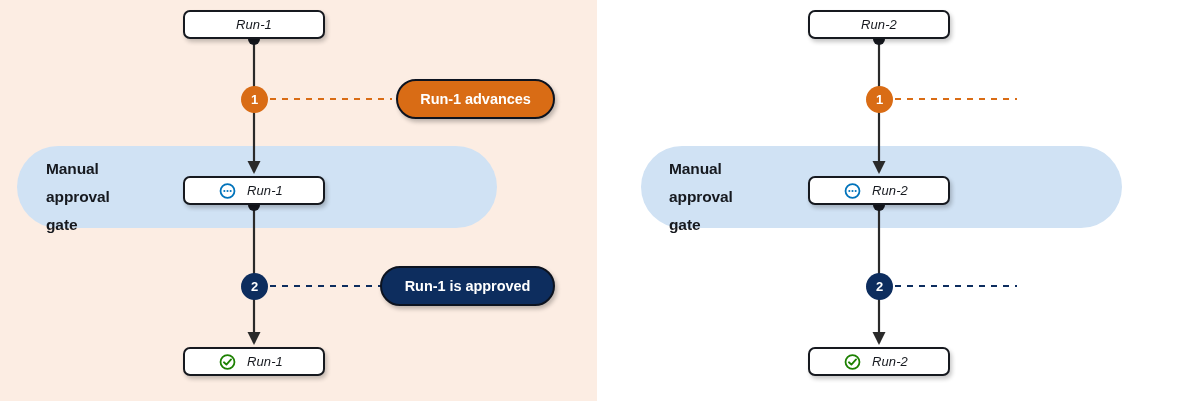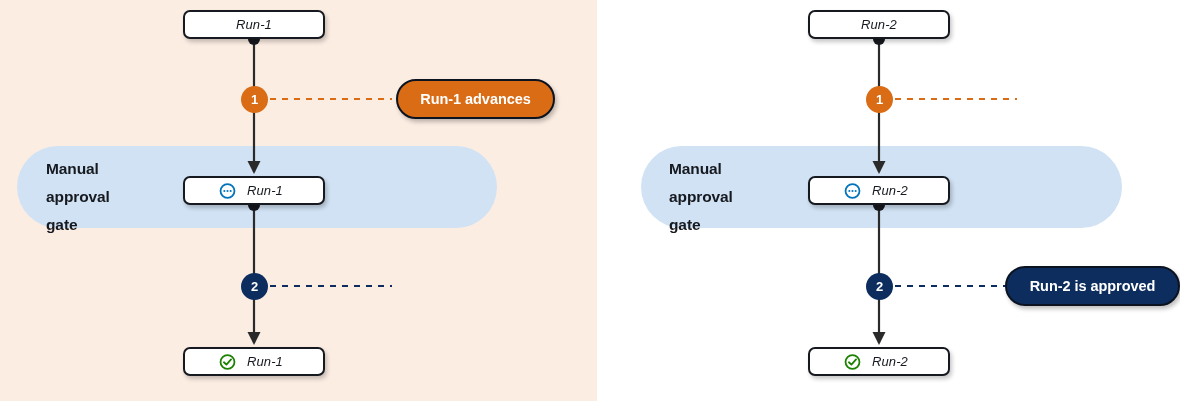--- a/index.html
+++ b/index.html
@@ -181,20 +181,23 @@
 
     <div class="step-badge orange" style="left:241px; top:86px;">
       <span>1</span>
     </div>
     <div class="step-badge navy" style="left:241px; top:273px;">
       <span>2</span>
     </div>
 
     <div class="pill orange" style="left:396px; top:79px; width:159px;">
       <span class="pill-text">Run-1 advances</span>
+    </div>
+    <div class="pill navy" style="left:380px; top:266px; width:175px;">
+      <span class="pill-text">Run-1 is approved</span>
     </div>
   </div>
 
   <div class="panel" id="panel-right">
 
     <div class="gate-band" style="left:44px; top:146px; width:481px;"></div>
     <div class="gate-label" style="left:72px; top:155px;">Manual
 approval
 gate</div>
 
@@ -234,18 +237,15 @@
       <span class="node-label">Run-2</span>
     </div>
 
     <div class="step-badge orange" style="left:269px; top:86px;">
       <span>1</span>
     </div>
     <div class="step-badge navy" style="left:269px; top:273px;">
       <span>2</span>
     </div>
 
-    <div class="pill navy" style="left:408px; top:266px; width:175px;">
-      <span class="pill-text">Run-2 is approved</span>
-    </div>
   </div>
 
 </div>
 
 </body></html>

